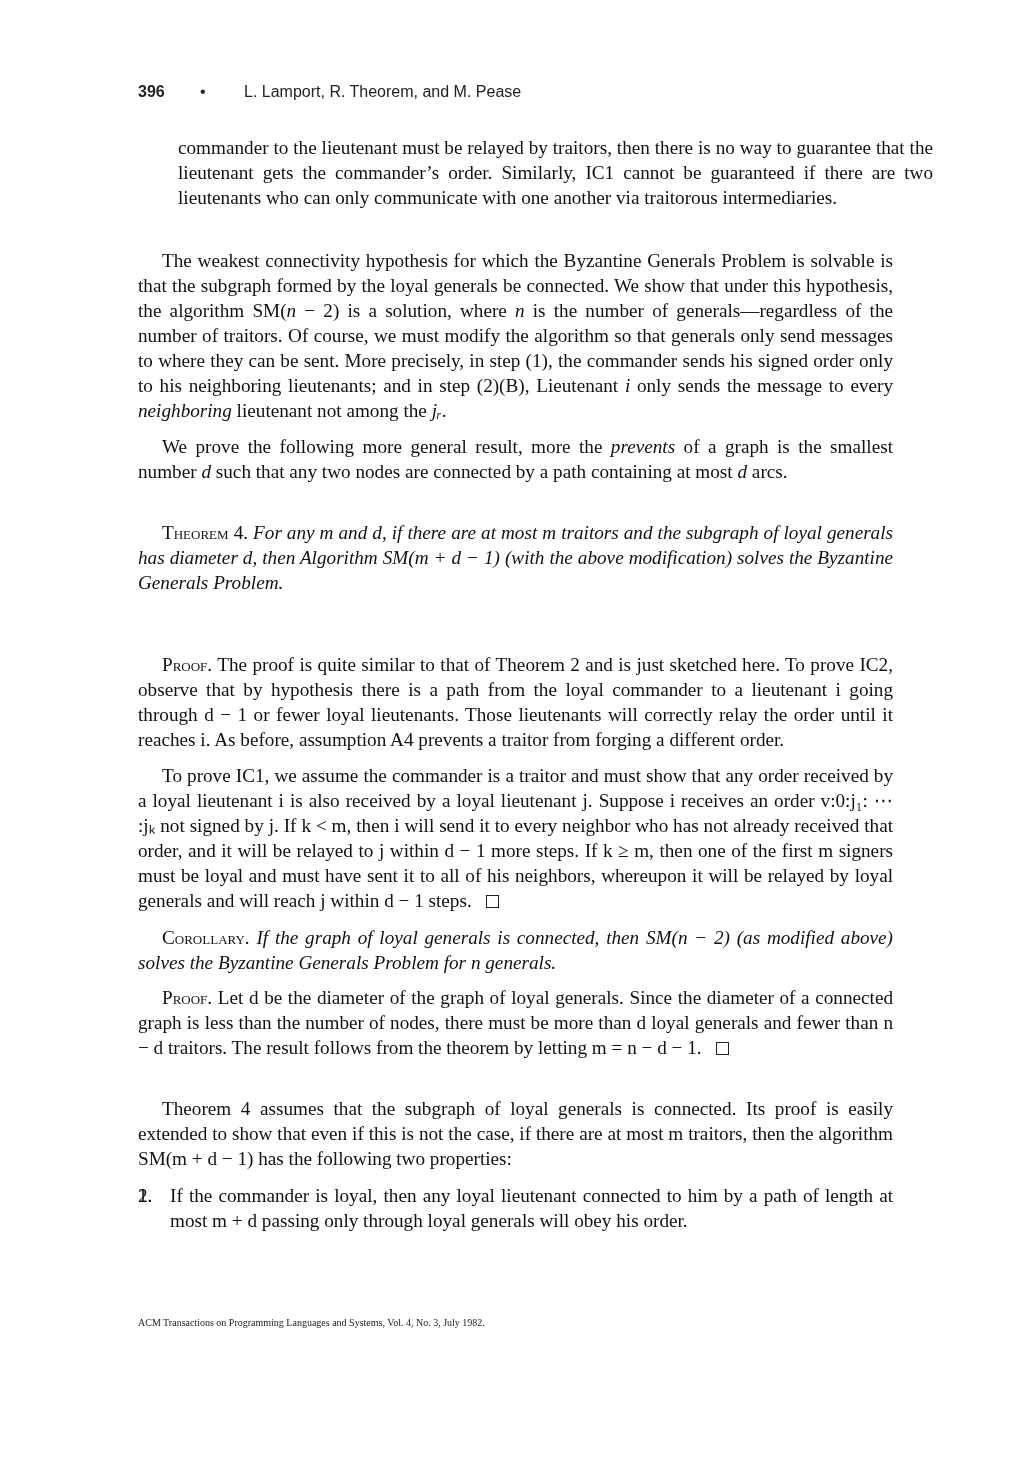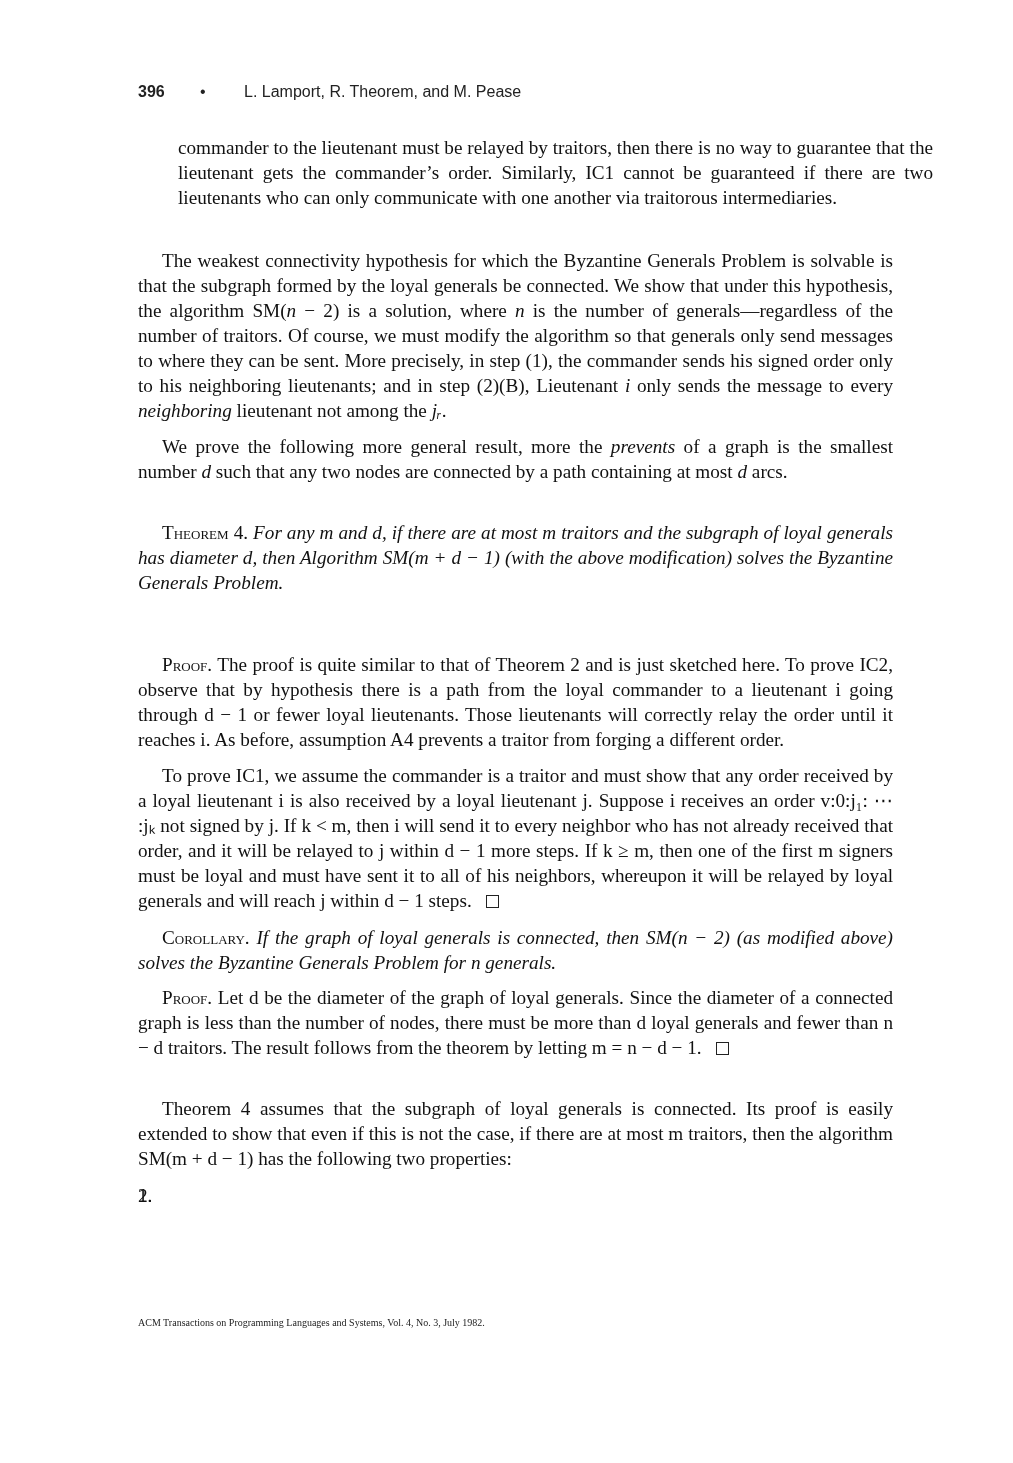--- a/index.html
+++ b/index.html
@@ -51,17 +51,17 @@
   <p id="p5" class="blk indent"><span>To prove IC1, we assume the commander is a traitor and must show that any order received by a loyal lieutenant i is also received by a loyal lieutenant j. Suppose i receives an order v:0:j₁: ⋯ :jₖ not signed by j. If k &lt; m, then i will send it to every neighbor who has not already received that order, and it will be relayed to j within d − 1 more steps. If k ≥ m, then one of the first m signers must be loyal and must have sent it to all of his neighbors, whereupon it will be relayed by loyal generals and will reach j within d − 1 steps.</span><span class="qed"></span></p>
 
   <p id="cor" class="blk indent"><span class="sc">Corollary.</span> <span class="it">If the graph of loyal generals is connected, then SM(n − 2) (as modified above) solves the Byzantine Generals Problem for n generals.</span></p>
 
   <p id="proof2" class="blk indent"><span class="sc">Proof.</span> <span>Let d be the diameter of the graph of loyal generals. Since the diameter of a connected graph is less than the number of nodes, there must be more than d loyal generals and fewer than n − d traitors. The result follows from the theorem by letting m = n − d − 1.</span><span class="qed"></span></p>
 
   <p id="p7" class="blk indent">Theorem 4 assumes that the subgraph of loyal generals is connected. Its proof is easily extended to show that even if this is not the case, if there are at most m traitors, then the algorithm SM(m + d − 1) has the following two properties:</p>
 
   <ol id="list">
     <li><span class="num">1.</span></li>
-    <li><span class="num">2.</span></li>
+    <li><span class="num">2.</span><span>If the commander is loyal, then any loyal lieutenant connected to him by a path of length at most m + d passing only through loyal generals will obey his order.</span></li>
   </ol>
 </div>
 
 <div class="footer">ACM Transactions on Programming Languages and Systems, Vol. 4, No. 3, July 1982.</div>
 
 </body></html>

